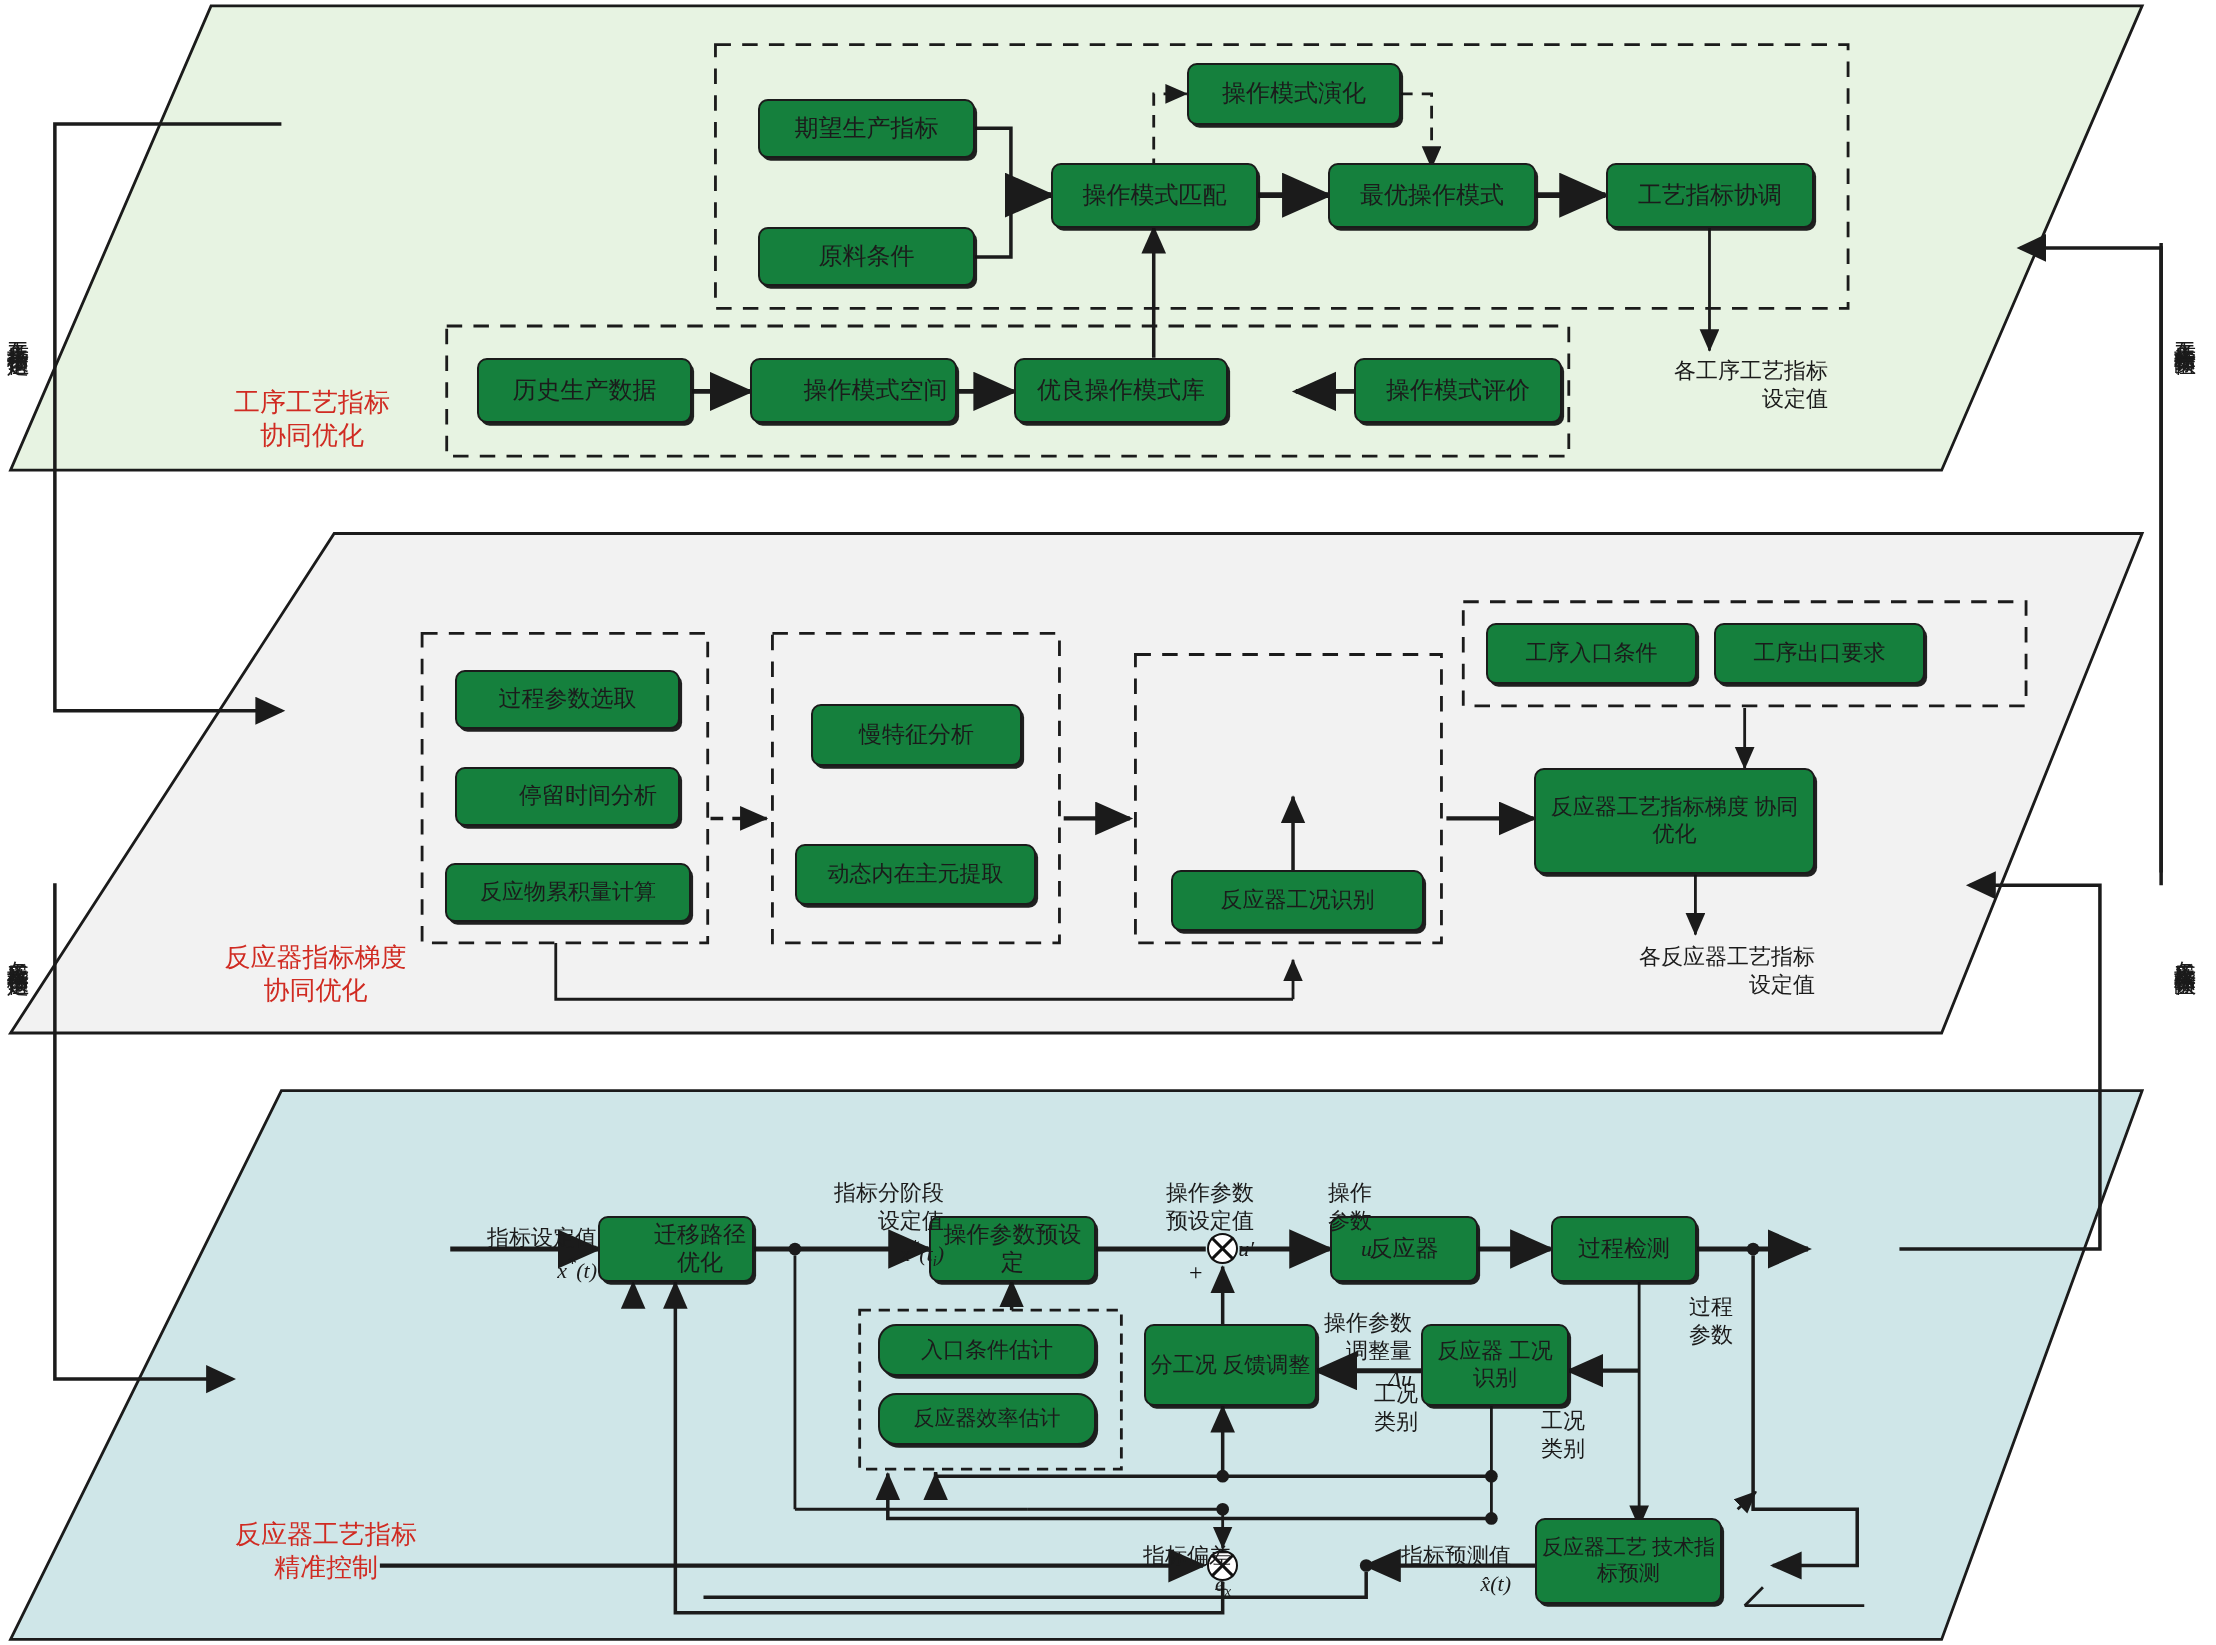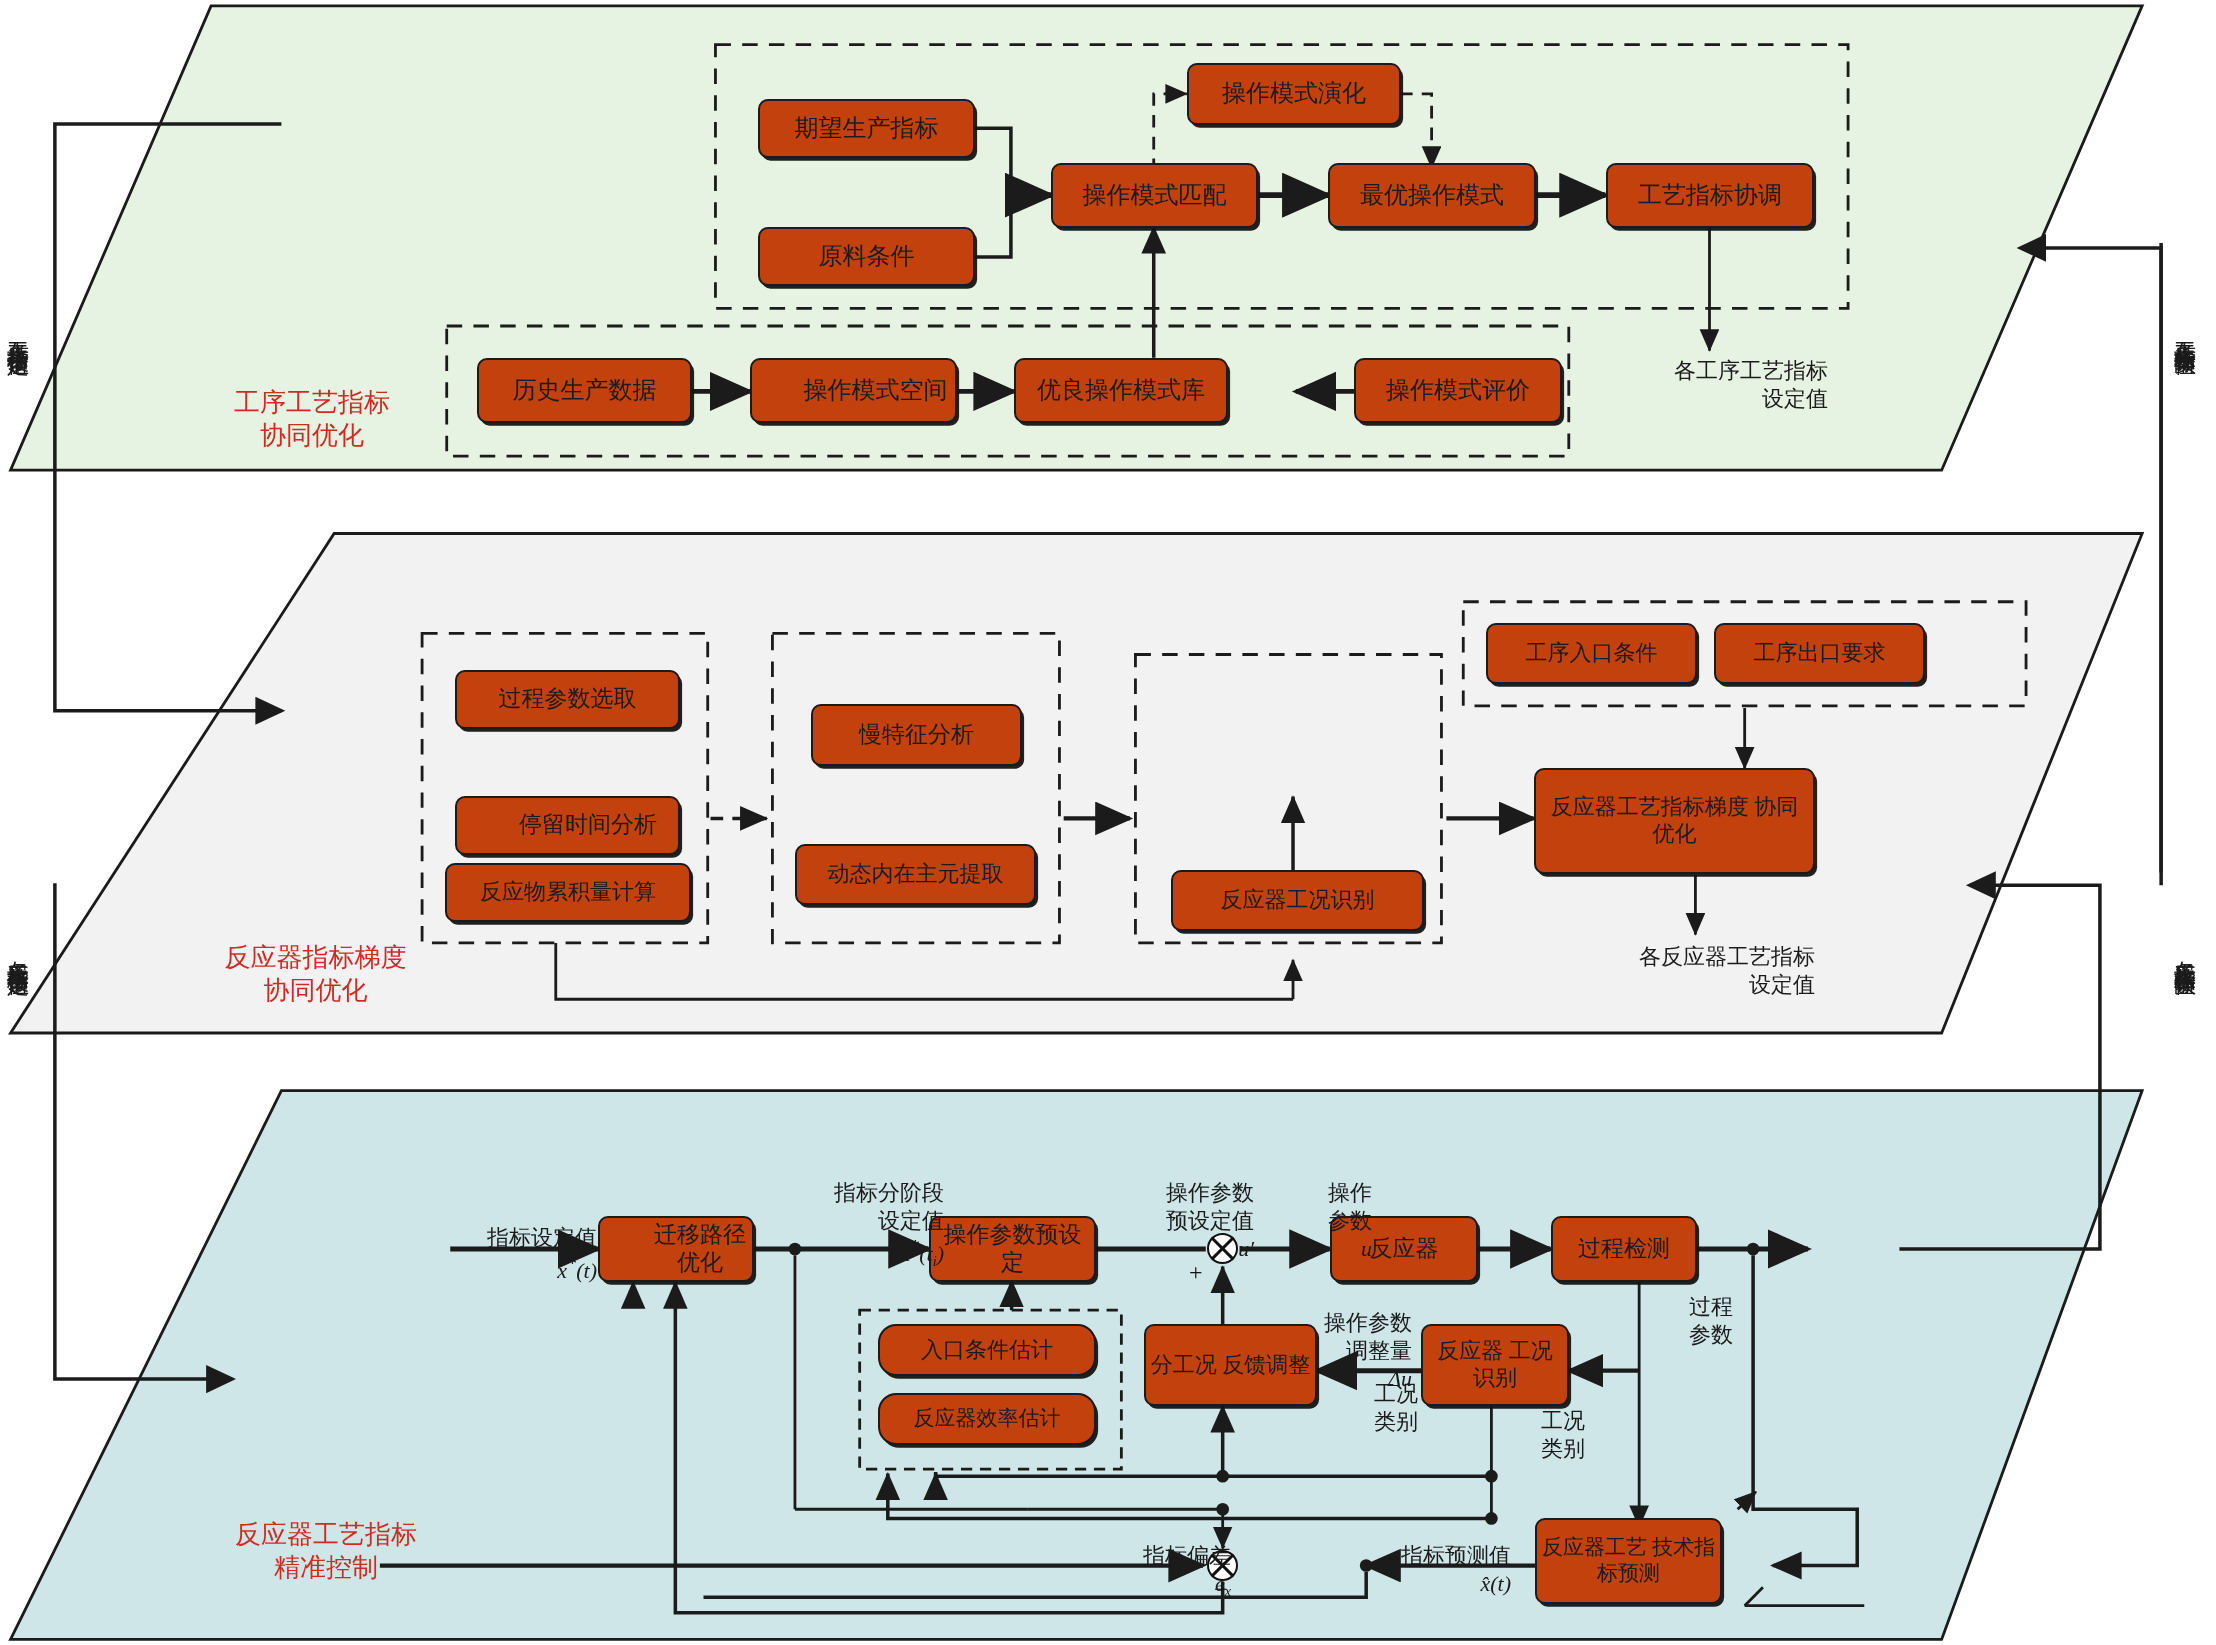--- a/index.html
+++ b/index.html
@@ -2,21 +2,21 @@
 <html style="font-size:11.3px"><head>
 <meta charset="utf-8">
 <style>
   html,body{margin:0;padding:0;background:#fff;}
   body{width:2216px;height:1646px;font-family:"Liberation Serif","DejaVu Serif",serif;}
   #stage{position:relative;width:2216px;height:1646px;overflow:hidden;}
 
   svg.layer-svg{position:absolute;left:0;top:0;width:2216px;height:1646px;pointer-events:none;}
 
   
-  .box{position:absolute;box-sizing:border-box;background:#c2410c;border:2.1px solid #1b1b1b;
+  .box{position:absolute;box-sizing:border-box;background:#15803d;border:2.1px solid #1b1b1b;
        border-radius:9.9px;display:flex;align-items:center;justify-content:center;
        text-align:center;color:#1b1b1b;line-height:1.22;
        box-shadow:2.8px 3.5px 0 -0.7px rgba(20,20,20,0.95);}
   .box span{display:block;padding:0 4.2px;}
 
   .fs34{font-size:24px;}
   .fs33{font-size:23px;}
   .fs31{font-size:22px;}
   .fs30{font-size:21px;}
 
@@ -262,21 +262,21 @@
     <span>操作模式评价</span>
     </div>
 
   <div class="lbl fs31" style="left:1596px;top:357px;width:232px;">各工序工艺指标
 设定值</div>
 
   <div class="box fs33" style="left:455px;top:670px;width:225px;height:59px;">
     <span>过程参数选取</span>
     </div>
 
-  <div class="box fs33" style="left:455px;top:796px;width:225px;height:59px;padding-left:41px;">
+  <div class="box fs33" style="left:455px;top:767px;width:225px;height:59px;padding-left:41px;">
     <span>停留时间分析</span>
     </div>
 
   <div class="box fs31" style="left:445px;top:863px;width:246px;height:59px;">
     <span>反应物累积量计算</span>
     </div>
 
   <div class="box fs33" style="left:811px;top:704px;width:211px;height:62px;">
     <span>慢特征分析</span>
     </div>

